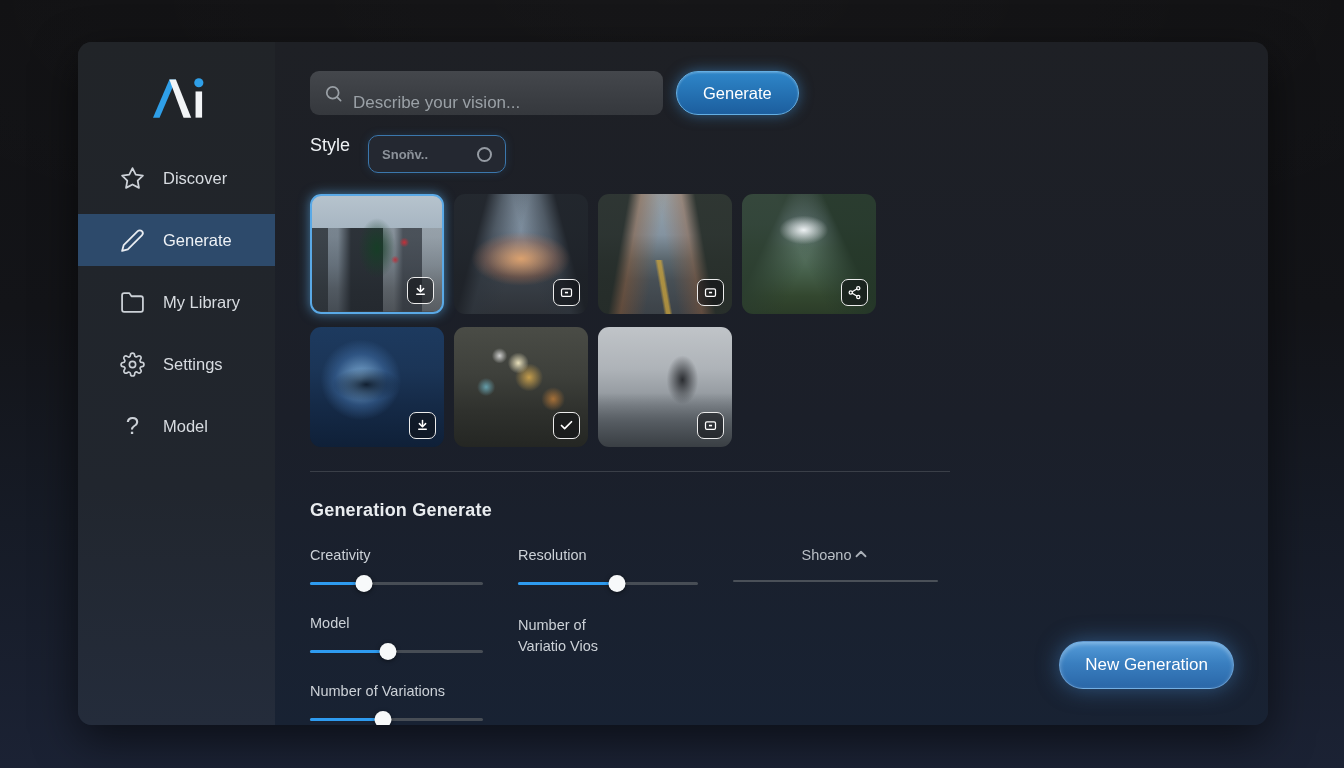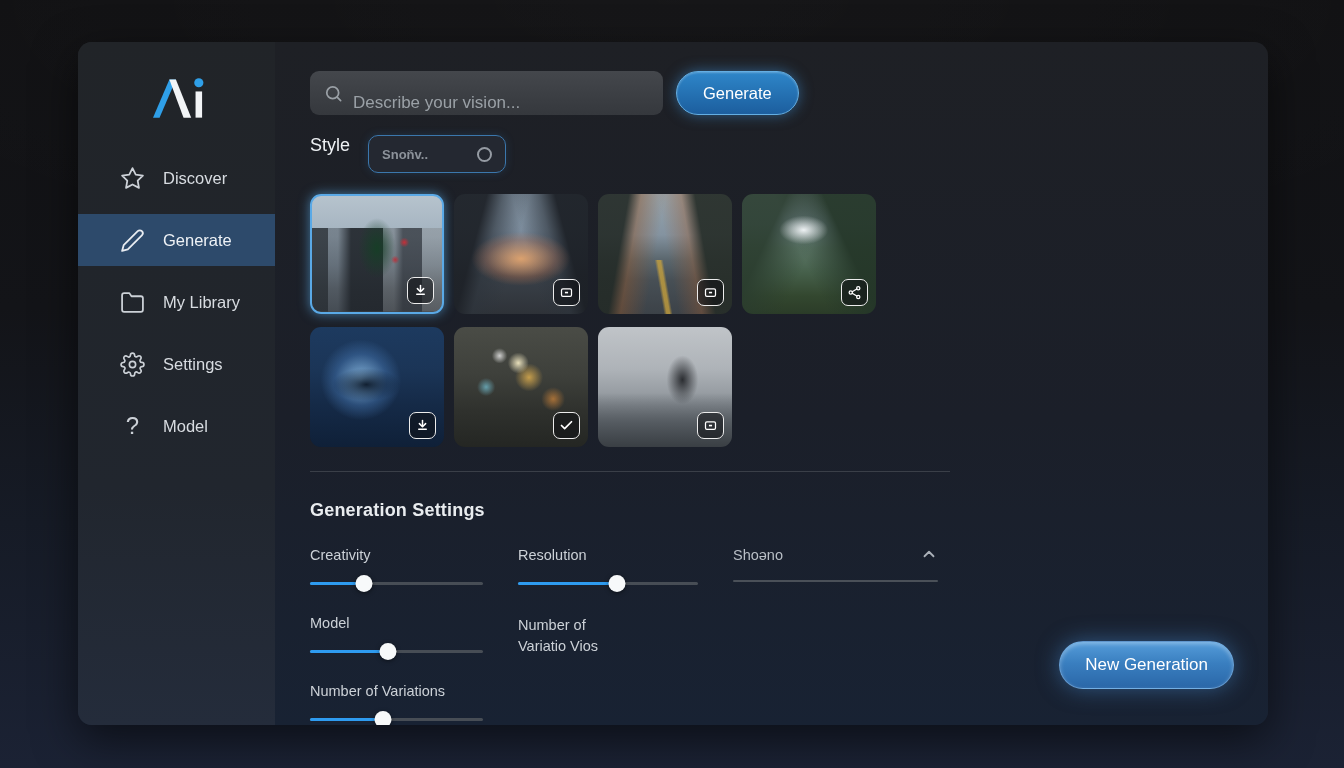--- a/index.html
+++ b/index.html
@@ -133,21 +133,21 @@
   }
   .slider-group .slabel { font-size:14.5px; color:#ccd1d7; margin-bottom:12px; }
   .slider { position:relative; height:16px; cursor:pointer; }
   .slider .track { position:absolute; top:7px; left:0; right:0; height:3px; border-radius:2px; background:#474d55; }
   .slider .fill { position:absolute; top:7px; left:0; width:var(--pct,50%); height:3px; border-radius:2px; background:#2e9bf0; }
   .slider .knob {
     position:absolute; top:0; left:var(--pct,50%); transform:translateX(-50%);
     width:17px; height:17px; border-radius:50%; background:#f7f9fa;
     box-shadow:0 1px 4px rgba(0,0,0,.5);
   }
-  .dropdown-group .drow { display:flex; align-items:flex-start; justify-content:space-between; }
+  .dropdown-group .drow { display:flex; align-items:flex-start; justify-content:center; }
   .dlabel { font-size:14.5px; color:#b9bfc6; }
   .chevron { width:18px; height:18px; color:#aab0b8; margin-top:-2px; }
   .dline { margin-top:17px; height:2px; border-radius:2px; background:#4a5058; }
   .two-line-label { font-size:14.5px; color:#ccd1d7; line-height:1.42; }
 
   .btn-new-gen {
     position:absolute; right:34px; bottom:36px; height:48px; padding:0 25px;
     border-radius:24px; border:1px solid rgba(140,190,235,.55);
     background:linear-gradient(180deg,#559dda 0%,#3a7fc0 45%,#2a67a8 100%);
     color:#fff; font-size:17px; font-family:"Liberation Sans",sans-serif; cursor:pointer;
@@ -279,21 +279,21 @@
           <svg viewBox="0 0 24 24" fill="none" stroke="currentColor" stroke-width="2">
             <rect x="4" y="6" width="16" height="12" rx="2.2"></rect>
               <rect x="9.5" y="10.8" width="5" height="2.6" fill="currentColor" stroke="none"></rect>
           </svg>
         </div>
       </div>
     </div>
 
     <div class="divider"></div>
 
-    <div class="settings-title">Generation Settings</div>
+    <div class="settings-title">Generation Generate</div>
 
     <div class="settings-grid">
 
       <div class="slider-group">
         <div class="slabel">Creativity</div>
         <div class="slider" style="--pct: 31%;">
           <div class="track"></div>
           <div class="fill"></div>
           <div class="knob"></div>
         </div>

